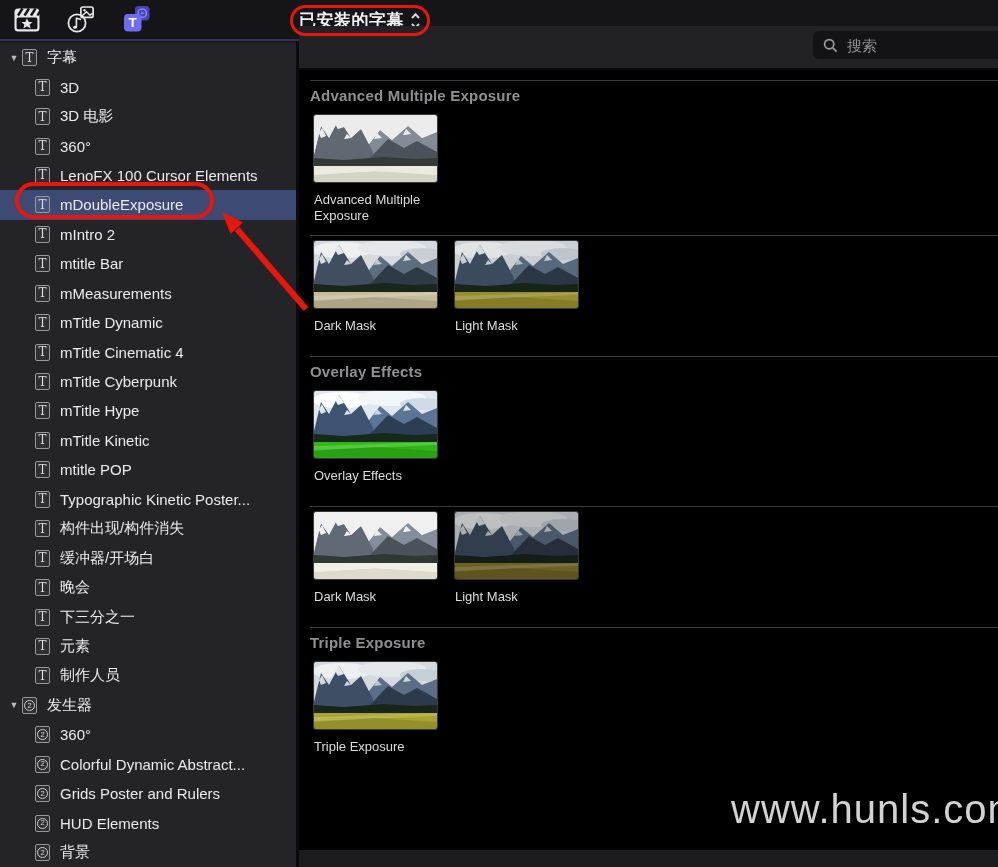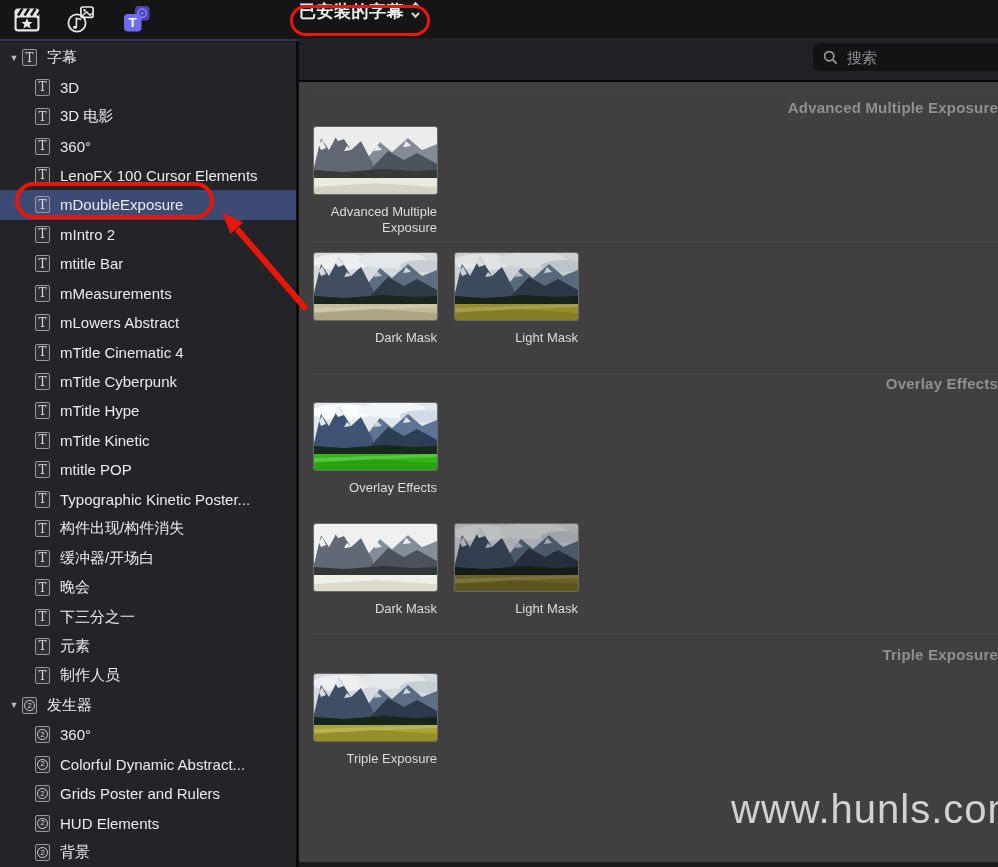--- a/index.html
+++ b/index.html
@@ -4,47 +4,47 @@
 <style>
   html,body{margin:0;padding:0;background:#0c0c0d;}
   *{box-sizing:border-box;font-family:"Liberation Sans","DejaVu Sans",sans-serif;}
   .screen{position:relative;width:998px;height:867px;background:#1c1c1e;overflow:hidden;}
 
   
   .toolbar{position:absolute;left:0;top:0;width:998px;height:41px;background:#151517;
            border-bottom:2px solid #31315c;display:flex;align-items:center;}
   .tb-icon{width:30px;height:28px;display:flex;align-items:center;justify-content:center;cursor:pointer;}
   .tb-icon1{margin-left:12px;} .tb-icon2{margin-left:24px;} .tb-icon3{margin-left:26px;}
-  .lib-dropdown{position:absolute;left:299px;top:0;height:41px;display:flex;gap:6px;cursor:pointer;}
+  .lib-dropdown{position:absolute;left:299px;top:0;height:41px;display:flex;align-items:center;gap:6px;cursor:pointer;}
   .lib-dropdown .lbl{color:#f2f2f4;font-size:17px;font-weight:700;letter-spacing:.5px;}
 
   
   .sidebar{position:absolute;left:0;top:43px;width:296px;height:824px;background:#242327;overflow:hidden;}
   .srow{height:29.45px;display:flex;align-items:center;color:#ebebed;font-size:15px;cursor:pointer;white-space:nowrap;}
   .srow.sel{background:#3d4a74;}
   .tri{width:12px;margin-left:8px;font-size:9px;color:#b9b9bd;flex:0 0 auto;text-align:center;}
   .indent1{padding-left:33px;} .indent0{padding-left:0;}
   .ticon{flex:0 0 auto;width:15px;height:17px;border:1px solid #98989c;border-radius:2px;
          background:rgba(255,255,255,0.05);display:flex;align-items:center;justify-content:center;
          margin-left:2px;margin-right:10px;}
   .ticon .tg{font-family:"DejaVu Serif","Liberation Serif",serif;font-size:12px;line-height:1;color:#dcdcde;}
   .gcirc{width:11px;height:11px;border:1px solid #cfcfd3;border-radius:50%;display:flex;align-items:center;justify-content:center;}
   .gcirc span{font-size:7.5px;color:#dcdcde;line-height:1;}
   .vdivider{position:absolute;left:296px;top:41px;width:3px;height:826px;background:#0b0b0d;}
 
   
-  .main{position:absolute;left:299px;top:38px;width:699px;height:824px;background:#404040;}
+  .main{position:absolute;left:299px;top:26px;width:699px;height:824px;background:#000000;}
   .searchbar{position:relative;width:100%;height:44px;background:#222125;border-bottom:2px solid #0a0a0a;}
   .searchbox{position:absolute;left:514px;right:0;top:5px;height:28px;background:#131315;
              border-radius:6px 0 0 6px;display:flex;align-items:center;padding-left:10px;gap:7px;}
   .searchbox input{background:transparent;border:none;outline:none;color:#d8d8da;font-size:15px;width:120px;}
   .searchbox input::placeholder{color:#8e8e93;}
 
   .content{margin-top:10px;}
-  .section{border-top:1px solid #3b3b3d;margin-left:11px;padding:5px 0 22px 0;text-align:right;}
+  .section{border-top:1px solid #3b3b3d;margin-left:11px;padding:5px 0 22px 0;}
   .section:first-child{padding-bottom:11px;}
   .section h3{margin:1px 0 11px 0;font-size:15px;font-weight:700;color:#8f8f94;letter-spacing:.2px;}
   .thumbs{display:flex;gap:18px;margin-left:4px;}
   .thumb{width:123px;cursor:pointer;}
   .thumb .pic{width:123px;height:67px;border-radius:2px;overflow:hidden;
               box-shadow:0 0 0 1px rgba(255,255,255,0.22);} 
   .thumb .pic svg{display:block;width:123px;height:67px;}
   .thumb .cap{margin-top:10px;font-size:13px;line-height:16px;color:#dcdcde;}
 
   
@@ -157,21 +157,21 @@
       <div class="srow indent1">
         <span class="ticon">
           <span class="tg">T</span>
         </span>
         <span>mMeasurements</span>
       </div>
       <div class="srow indent1">
         <span class="ticon">
           <span class="tg">T</span>
         </span>
-        <span>mLowers Abstract</span>
+        <span>mTitle Dynamic</span>
       </div>
       <div class="srow indent1">
         <span class="ticon">
           <span class="tg">T</span>
         </span>
         <span>mTitle Cinematic 4</span>
       </div>
       <div class="srow indent1">
         <span class="ticon">
           <span class="tg">T</span>

